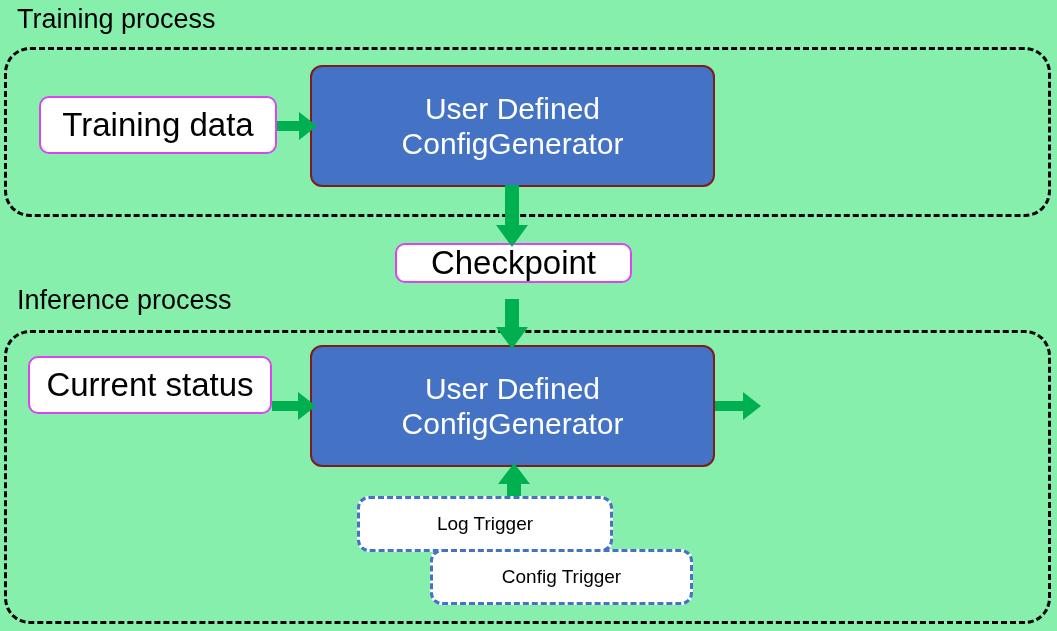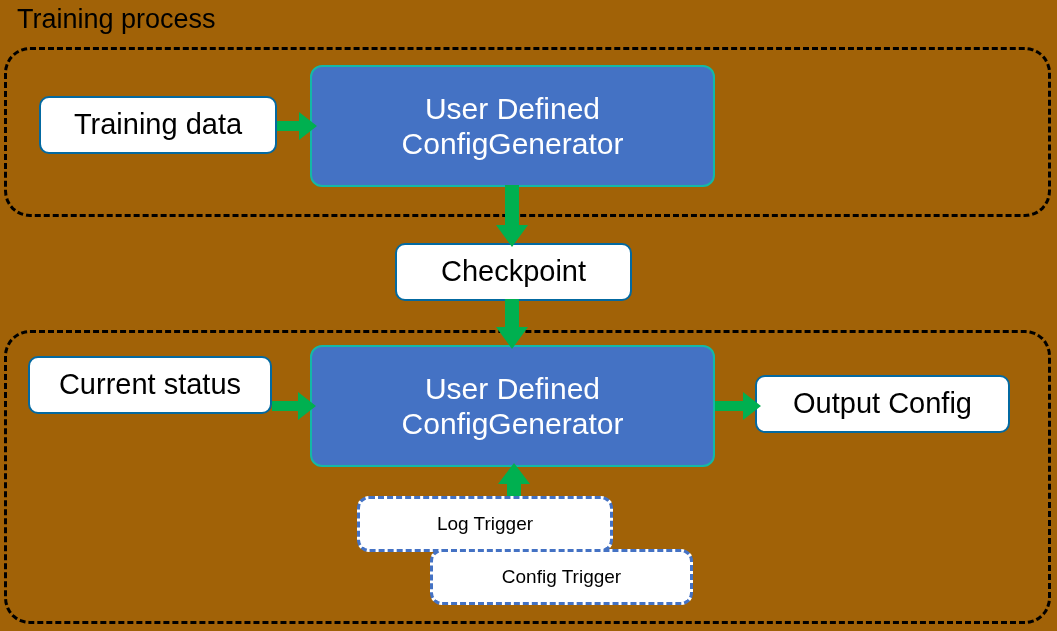--- a/index.html
+++ b/index.html
@@ -7,21 +7,21 @@
     padding: 0;
     background: #ffffff;
   }
   body {
     font-family: "Liberation Sans", sans-serif;
   }
   #canvas {
     position: relative;
     width: 1057px;
     height: 631px;
-    background: #a16207;
+    background: #86efac;
     overflow: hidden;
   }
 
   
   .section-title {
     position: absolute;
     font-size: 27px;
     line-height: 1;
     color: #000000;
     white-space: nowrap;
@@ -38,44 +38,44 @@
     background: transparent;
     box-sizing: border-box;
   }
   #group-training { left: 4px; top: 47px; width: 1047px; height: 170px; }
   #group-inference { left: 4px; top: 330px; width: 1047px; height: 294px; }
 
   
   .node-plain {
     position: absolute;
     box-sizing: border-box;
-    border: 2px solid #0369a1;
+    border: 2px solid #d946ef;
     border-radius: 10px;
     background: #ffffff;
     color: #000000;
     display: flex;
     align-items: center;
     justify-content: center;
-    font-size: 29px;
+    font-size: 33px;
     line-height: 1.15;
     text-align: center;
     white-space: nowrap;
     font-family: "Liberation Sans", sans-serif;
   }
   #node-training-data  { left: 39px;  top: 96px;  width: 238px; height: 58px; }
-  #node-checkpoint     { left: 395px; top: 243px; width: 237px; height: 58px; }
+  #node-checkpoint     { left: 395px; top: 243px; width: 237px; height: 40px; }
   #node-current-status { left: 28px;  top: 356px; width: 244px; height: 58px; }
   #node-output-config  { left: 755px; top: 375px; width: 255px; height: 58px; }
 
   
   .node-filled {
     position: absolute;
     box-sizing: border-box;
     background: #4472C4;
-    border: 2px solid #14b8a6;
+    border: 2px solid #7f1d1d;
     border-radius: 12px;
     color: #ffffff;
     display: flex;
     align-items: center;
     justify-content: center;
     font-size: 30px;
     line-height: 1.18;
     text-align: center;
     font-family: "Liberation Sans", sans-serif;
   }
@@ -115,20 +115,21 @@
   #arrow-generator-to-output        { left: 715px; top: 388px; width: 46px;  height: 36px; }
   #arrow-trigger-to-generator       { left: 496px; top: 463px; width: 36px;  height: 42px; }
 </style>
 </head>
 <body>
 
 <div id="canvas">
 
   <div class="section-title" id="title-training">Training process</div>
 
+  <div class="section-title" id="title-inference">Inference process</div>
 
   <div class="group-box" id="group-training"></div>
 
   <div class="group-box" id="group-inference"></div>
 
   <div class="node-plain" id="node-training-data">Training data</div>
 
   <div class="node-filled" id="node-generator-train">
     <div>
       <span class="label-line">User Defined</span>
@@ -140,21 +141,20 @@
 
   <div class="node-plain" id="node-current-status">Current status</div>
 
   <div class="node-filled" id="node-generator-infer">
     <div>
       <span class="label-line">User Defined</span>
       <span class="label-line">ConfigGenerator</span>
     </div>
   </div>
 
-  <div class="node-plain" id="node-output-config">Output Config</div>
 
   <div class="node-dashed" id="node-log-trigger">Log Trigger</div>
 
   <div class="node-dashed" id="node-clock-trigger">Config Trigger</div>
 
   <svg class="arrow-svg" id="arrow-training-data-to-generator" viewBox="0 0 40 36">
     <path d="M0 13 L22 13 L22 4 L40 18 L22 32 L22 23 L0 23 Z" fill="#00B050"></path>
   </svg>
 
   <svg class="arrow-svg" id="arrow-generator-to-checkpoint" viewBox="0 0 36 62">

